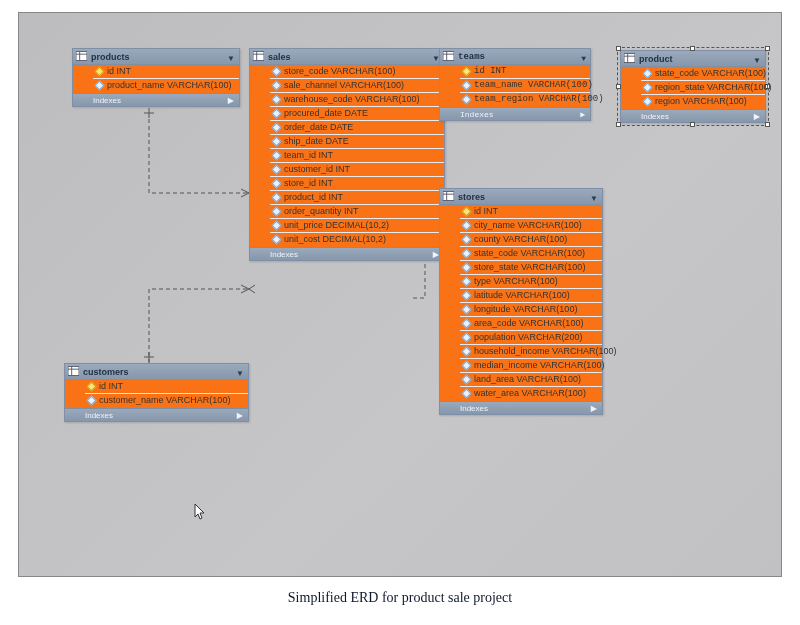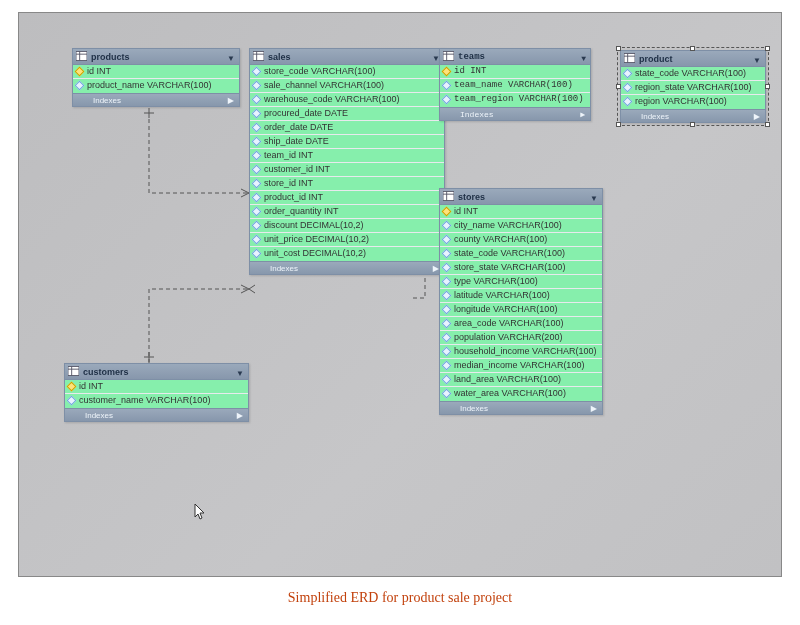--- a/index.html
+++ b/index.html
@@ -18,21 +18,21 @@
     background: linear-gradient(135deg, #bdbdbf 0%, #c6c6c8 60%, #c1c1c3 100%);
     border: 1px solid #888;
     overflow: hidden;
   }
   .caption {
     position: absolute;
     left: 0; width: 800px;
     top: 590px;
     text-align: center;
     font-size: 14px;
-    color: #c2410c;
+    color: #0f172a;
     font-family: Georgia, serif;
   }
   .entity {
     position: absolute;
     background: #fdfdfd;
     border: 1px solid #7e8fa6;
     font-size: 9px;
     box-shadow: 1px 1px 2px rgba(0,0,0,.15);
   }
   .entity.selected {
@@ -61,21 +61,22 @@
     width: 11px; height: 10px;
   }
   .tbl-icon svg { width: 100%; height: 100%; }
   .ent-header .collapse {
     position: absolute;
     right: 4px; top: 4px;
     font-size: 8px;
     color: #2a3a50;
   }
   .ent-body {
-    background: #86efac;
+    background: #f97316;
+    padding-left: 20px;
   }
   .col-row {
     padding: 1px 4px 1px 14px;
     position: relative;
     border-bottom: 1px solid #e8eaed;
     line-height: 11px;
     height: 14px;
     color: #333;
     white-space: nowrap;
   }
@@ -191,21 +192,20 @@
       <div class="col-row attr"><span class="col-icon"></span><span>sale_channel VARCHAR(100)</span></div>
       <div class="col-row attr"><span class="col-icon"></span><span>warehouse_code VARCHAR(100)</span></div>
       <div class="col-row attr"><span class="col-icon"></span><span>procured_date DATE</span></div>
       <div class="col-row attr"><span class="col-icon"></span><span>order_date DATE</span></div>
       <div class="col-row attr"><span class="col-icon"></span><span>ship_date DATE</span></div>
       <div class="col-row attr"><span class="col-icon"></span><span>team_id INT</span></div>
       <div class="col-row attr"><span class="col-icon"></span><span>customer_id INT</span></div>
       <div class="col-row attr"><span class="col-icon"></span><span>store_id INT</span></div>
       <div class="col-row attr"><span class="col-icon"></span><span>product_id INT</span></div>
       <div class="col-row attr"><span class="col-icon"></span><span>order_quantity INT</span></div>
-      <div class="col-row attr"><span class="col-icon"></span><span>discount DECIMAL(10,2)</span></div>
       <div class="col-row attr"><span class="col-icon"></span><span>unit_price DECIMAL(10,2)</span></div>
       <div class="col-row attr"><span class="col-icon"></span><span>unit_cost DECIMAL(10,2)</span></div>
     </div>
     <div class="ent-footer"><span>Indexes</span><span class="expand">▶</span></div>
   </div>
 
   <div class="entity" style="left:420px;top:35px;width:152px;font-family:Liberation Mono, monospace;">
     <div class="ent-header">
       <span class="tbl-icon"><svg viewBox="0 0 12 10">
             <rect x="0" y="0" width="12" height="10" fill="#fff" stroke="#556" stroke-width="1"></rect>

